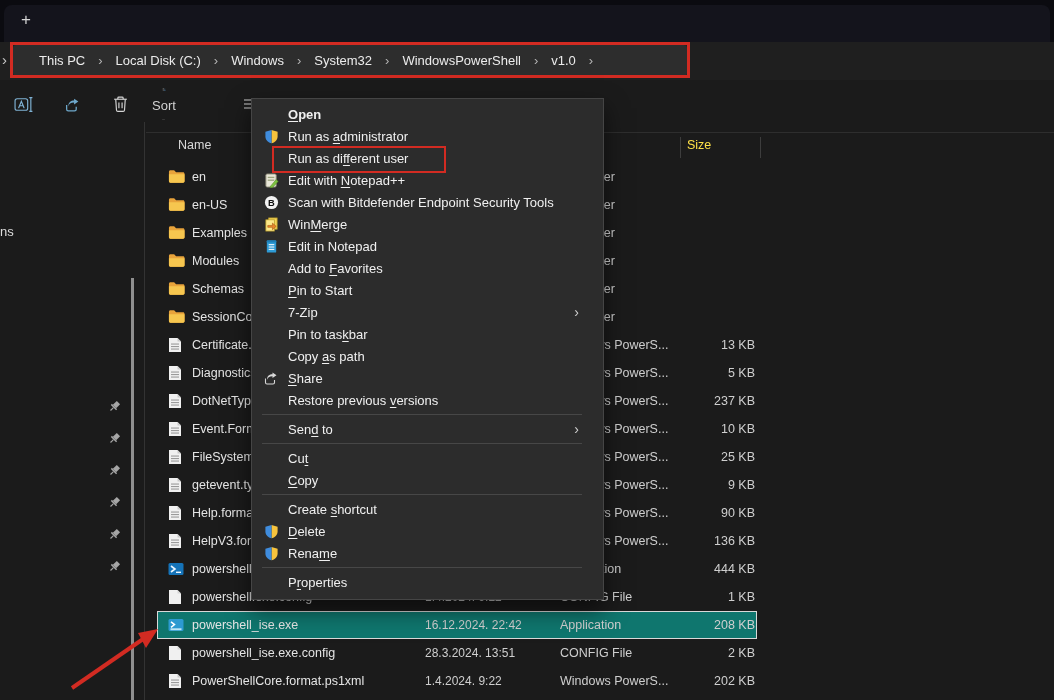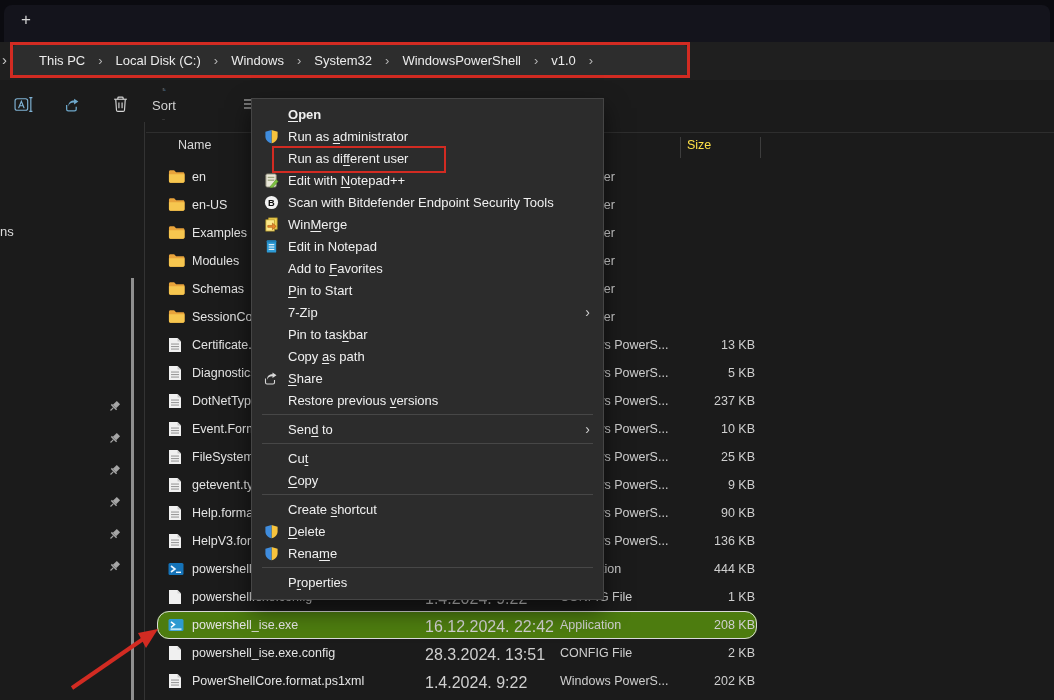--- a/index.html
+++ b/index.html
@@ -39,31 +39,31 @@
   .list-topline{ position:absolute; left:146px; top:132px; width:908px; height:1px; background:#2e2e2e; }
 
   
   .col-name{ position:absolute; left:178px; top:138px; font-size:12.5px; color:#d8d8d8; }
   .col-size{ position:absolute; left:687px; top:138px; font-size:12.5px; color:#fde047; }
   .col-sep{ position:absolute; top:137px; width:1px; height:21px; background:#3d3d3d; }
 
   
   .rows{ position:absolute; left:157px; top:163px; width:600px; }
   .frow{ position:absolute; left:0; width:600px; height:28px; cursor:default; }
-  .frow.selected{ background:#4d7c0f; outline:1px solid #d9d9d9; outline-offset:-1px;border-radius:12px; }
+  .frow.selected{ background:#0f766e; outline:1px solid #d9d9d9; outline-offset:-1px; }
   .frow .ficon{ position:absolute; left:11px; top:6px; width:17px; height:16px; }
   .frow .fname{ position:absolute; left:35px; top:7px; font-size:12.5px; color:#e4e4e4; white-space:nowrap; }
-  .frow .fdate{ position:absolute; left:268px; top:7px; font-size:16px; color:#cfcfcf; white-space:nowrap; }
+  .frow .fdate{ position:absolute; left:268px; top:7px; font-size:12px; color:#cfcfcf; white-space:nowrap; }
   .frow .ftype{ position:absolute; left:403px; top:7px; width:150px; font-size:12.5px; color:#cfcfcf;
     white-space:nowrap; overflow:hidden; }
   .frow .fsize{ position:absolute; right:2px; top:7px; width:110px; text-align:right; font-size:12.5px; color:#cfcfcf; }
 
   
   .menu{ position:absolute; left:251px; top:98px; width:353px; background:#2c2c2c;
-    border:1px solid #454545; box-shadow:0 10px 22px rgba(0,0,0,.55); padding:4px 0 6px 0; }
+    border:1px solid #454545; box-shadow:0 10px 22px rgba(0,0,0,.55); padding:4px 11px 6px 0; }
   .mi{ position:relative; height:22px; display:flex; align-items:center; padding-left:36px;
     font-size:13px; color:#f0f0f0; cursor:pointer; white-space:nowrap; }
   .mi .micon{ position:absolute; left:11px; top:3px; width:16px; height:16px; display:flex;
     align-items:center; justify-content:center; }
   .mi .sub{ position:absolute; right:13px; color:#cfcfcf; font-size:14px; }
   .mi.bold{ font-weight:bold; }
   .mi u{ text-decoration:underline; text-underline-offset:2px; }
   .msep{ height:1px; background:#474747; margin:3px 10px; }
   .mi.boxed::after{ content:""; position:absolute; left:20px; top:-1px; width:170px; height:23px;
     border:2.5px solid #d22b22; pointer-events:none; }

